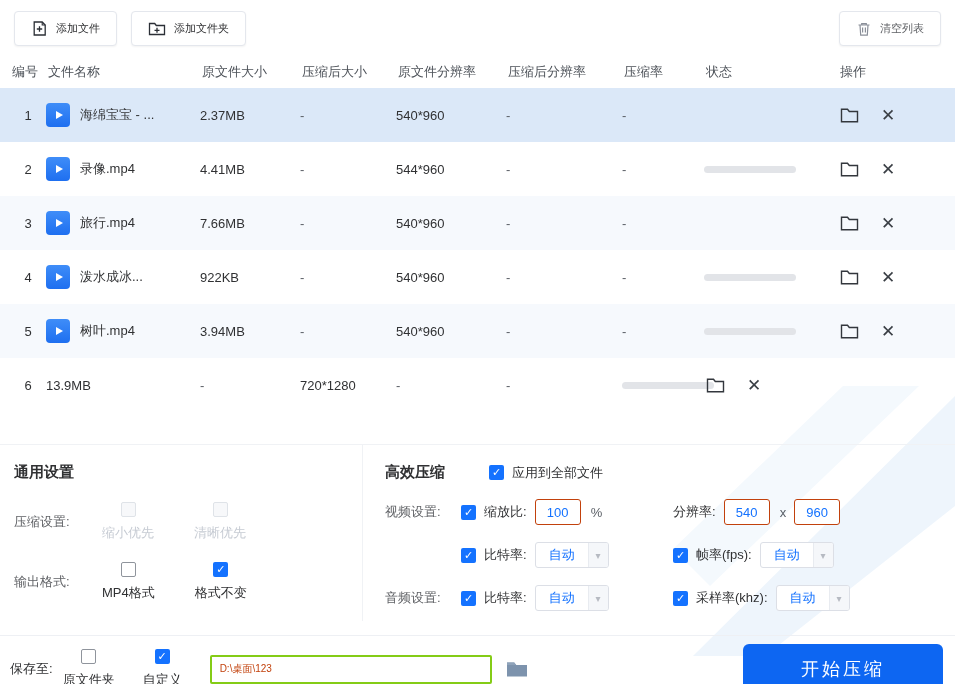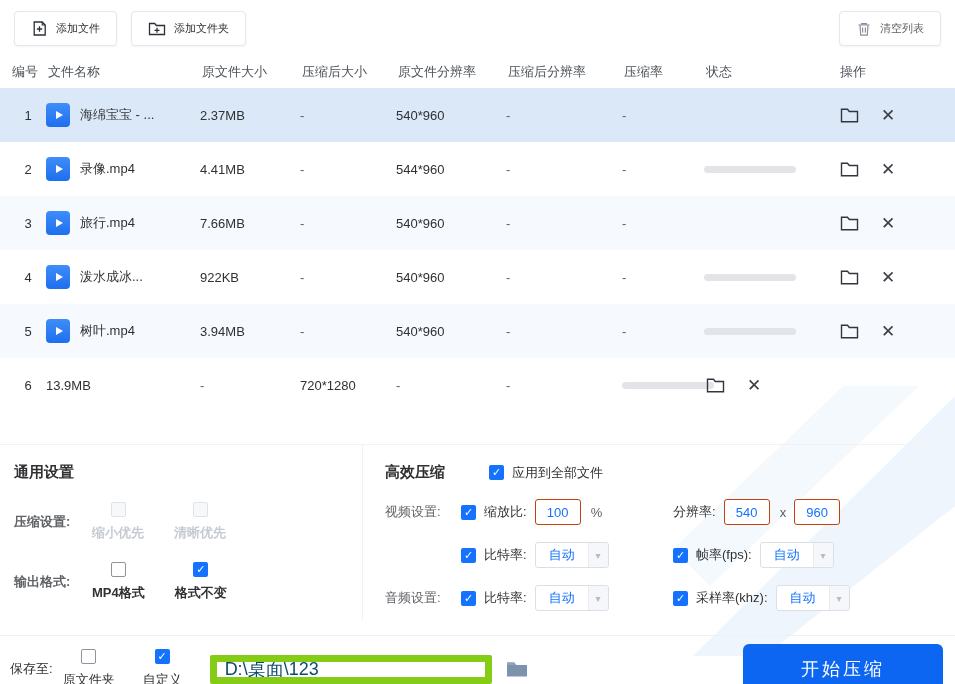--- a/index.html
+++ b/index.html
@@ -66,21 +66,21 @@
   .cb.on { background: #1472ff; }
   .cb.on::after { content: "✓"; color: #fff; font-size: 11px; font-weight: bold; line-height: 1; }
   .cb.off { background: #fff; border: 1px solid #8f949c; }
   .cb.dis { background: #f7f8fa; border: 1px solid #dfe3e8; }
 
   
   .settings { display: flex; border-top: 1px solid #f0f2f5; margin-top: 32px; min-height: 176px; }
   .panel-left { width: 362px; padding: 18px 18px 10px 14px; }
   .panel-right { flex: 1; padding: 18px 18px 10px 22px; border-left: 1px solid #f0f2f5; }
   .panel-title { font-size: 15px; font-weight: bold; color: #303133; }
-  .set-row { display: flex; align-items: center; margin-top: 20px; gap: 12px; font-weight: bold; }
+  .set-row { display: flex; align-items: center; margin-top: 20px; gap: 22px; }
   .set-label { color: #606266; width: 66px; }
   .opt { display: inline-flex; align-items: center; gap: 7px; margin-right: 18px; flex-direction: column; }
   .opt .dis-label { color: #c6cbd3; }
   .eff-title-row { display: flex; align-items: center; gap: 44px; }
   .eff-apply { display: inline-flex; align-items: center; gap: 8px; }
   .eff-row { display: flex; align-items: center; margin-top: 17px; }
   .eff-label { width: 76px; color: #606266; }
   .grp { display: inline-flex; align-items: center; gap: 8px; }
   .grp1 { width: 212px; }
   .num-input {
@@ -96,22 +96,22 @@
   .select-val { flex: 1; text-align: center; color: #1472ff; font-size: 13px; }
   .select-caret {
     width: 20px; height: 100%; display: flex; align-items: center; justify-content: center;
     background: #f5f7fa; border-left: 1px solid #e8ebf0; color: #b6bac2; font-size: 10px;
   }
 
   
   .footer { display: flex; align-items: center; border-top: 1px solid #eef0f4; margin-top: 14px; padding: 8px 12px 8px 10px; gap: 10px; min-height: 66px; }
   .footer .save-label { color: #303133; }
   .path-input {
-    width: 282px; height: 29px; border: 7px solid #84cc16; border-radius: 2px;
-    padding: 0 8px; font-size: 18px; color: #0c4a6e; outline: none;
+    width: 282px; height: 29px; border: 2px solid #84cc16; border-radius: 2px;
+    padding: 0 8px; font-size: 10px; color: #c2410c; outline: none;
     font-family: "Liberation Sans", sans-serif;
   }
   .start-btn {
     margin-left: auto; width: 200px; height: 50px; border: none; border-radius: 6px;
     background: #0d66f2; color: #fff; font-size: 18px; letter-spacing: 3px; cursor: pointer;
     font-family: "Liberation Sans", sans-serif;
   }
 </style>
 </head>
 <body>

